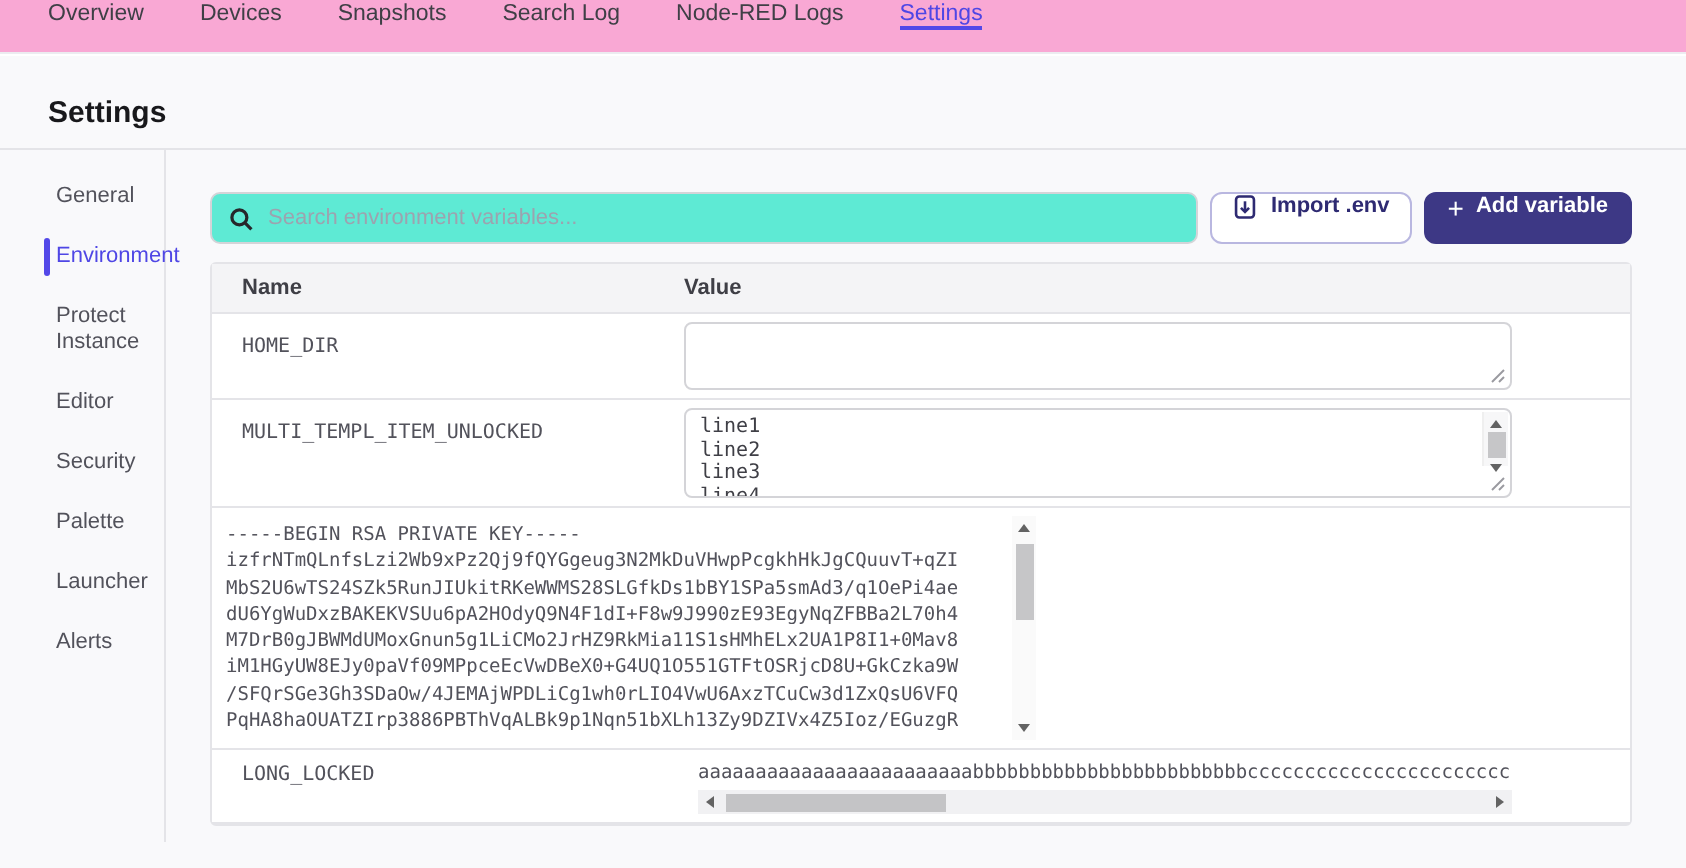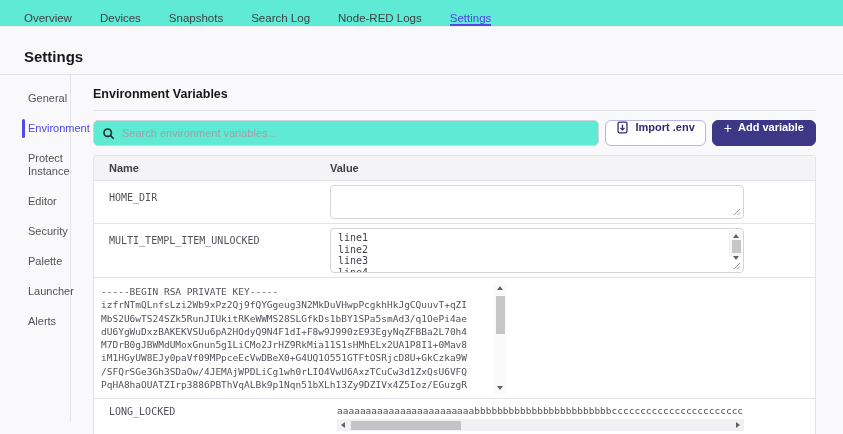--- a/index.html
+++ b/index.html
@@ -1,31 +1,31 @@
 <!DOCTYPE html>
 <html><head>
 <meta charset="utf-8">
 <style>
   * { margin:0; padding:0; box-sizing:border-box; }
   html,body { width:843px; height:434px; overflow:hidden; background:#fff;
     font-family:"Liberation Sans", sans-serif; -webkit-font-smoothing:antialiased; }
 
   
-  .topnav { height:27px; background:#5eead4; display:flex; align-items:flex-end;
+  .topnav { height:27px; background:#f9a8d4; display:flex; align-items:flex-start;
     gap:28px; padding-left:24px; border-bottom:1px solid #ececf0; }
   .tab { font-size:11.5px; color:#3f3f46; display:flex; align-items:center;
     border-bottom:2px solid transparent; padding-top:1px; cursor:pointer; white-space:nowrap; }
   .tab.active { color:#4f46e5; border-bottom-color:#5348e8; }
 
   .page { position:absolute; top:28px; left:0; right:0; bottom:0; background:#f9f9fb; }
   .page-head { padding:20px 0 9px 24px; border-bottom:1px solid #e4e4e8; }
   .page-head h1 { font-size:15px; color:#18181b; font-weight:bold; }
 
   .layout { display:flex; height:346px; }
-  .sidebar { width:71px; border-right:1px solid #e4e4e8; padding-top:17px; flex:none; }
+  .sidebar { width:83px; border-right:1px solid #e4e4e8; padding-top:17px; flex:none; }
   .side-item { position:relative; padding-left:28px; padding-right:4px; margin-bottom:17px;
     font-size:11px; line-height:13px; color:#52525b; cursor:pointer; }
   .side-item.active { color:#4f46e5;text-align:center; }
   .side-item.active::before { content:""; position:absolute; left:22px; top:-3px; bottom:-3px;
     width:3px; background:#5348e8; border-radius:2px; }
 
   .main { flex:1; padding:12px 27px 0 22px; }
   .panel-title { font-size:12.5px; font-weight:bold; color:#18181b;
     padding-bottom:9px; border-bottom:1px solid #e4e4e8; }
 
@@ -107,21 +107,20 @@
       <div class="side-item active">Environment</div>
       <div class="side-item">Protect Instance</div>
       <div class="side-item">Editor</div>
       <div class="side-item">Security</div>
       <div class="side-item">Palette</div>
       <div class="side-item">Launcher</div>
       <div class="side-item">Alerts</div>
     </div>
 
     <div class="main">
-      <div class="panel-title">Environment Variables</div>
 
       <div class="toolbar">
         <div class="searchbox">
           <span>
             <svg width="13" height="13" viewBox="0 0 16 16" fill="none" stroke="#26272b" stroke-width="2">
               <circle cx="7" cy="7" r="4.6"></circle>
                 <line x1="10.6" y1="10.6" x2="14.4" y2="14.4"></line>
             </svg>
           </span>
           <input type="text" value="" placeholder="Search environment variables..." style="">

